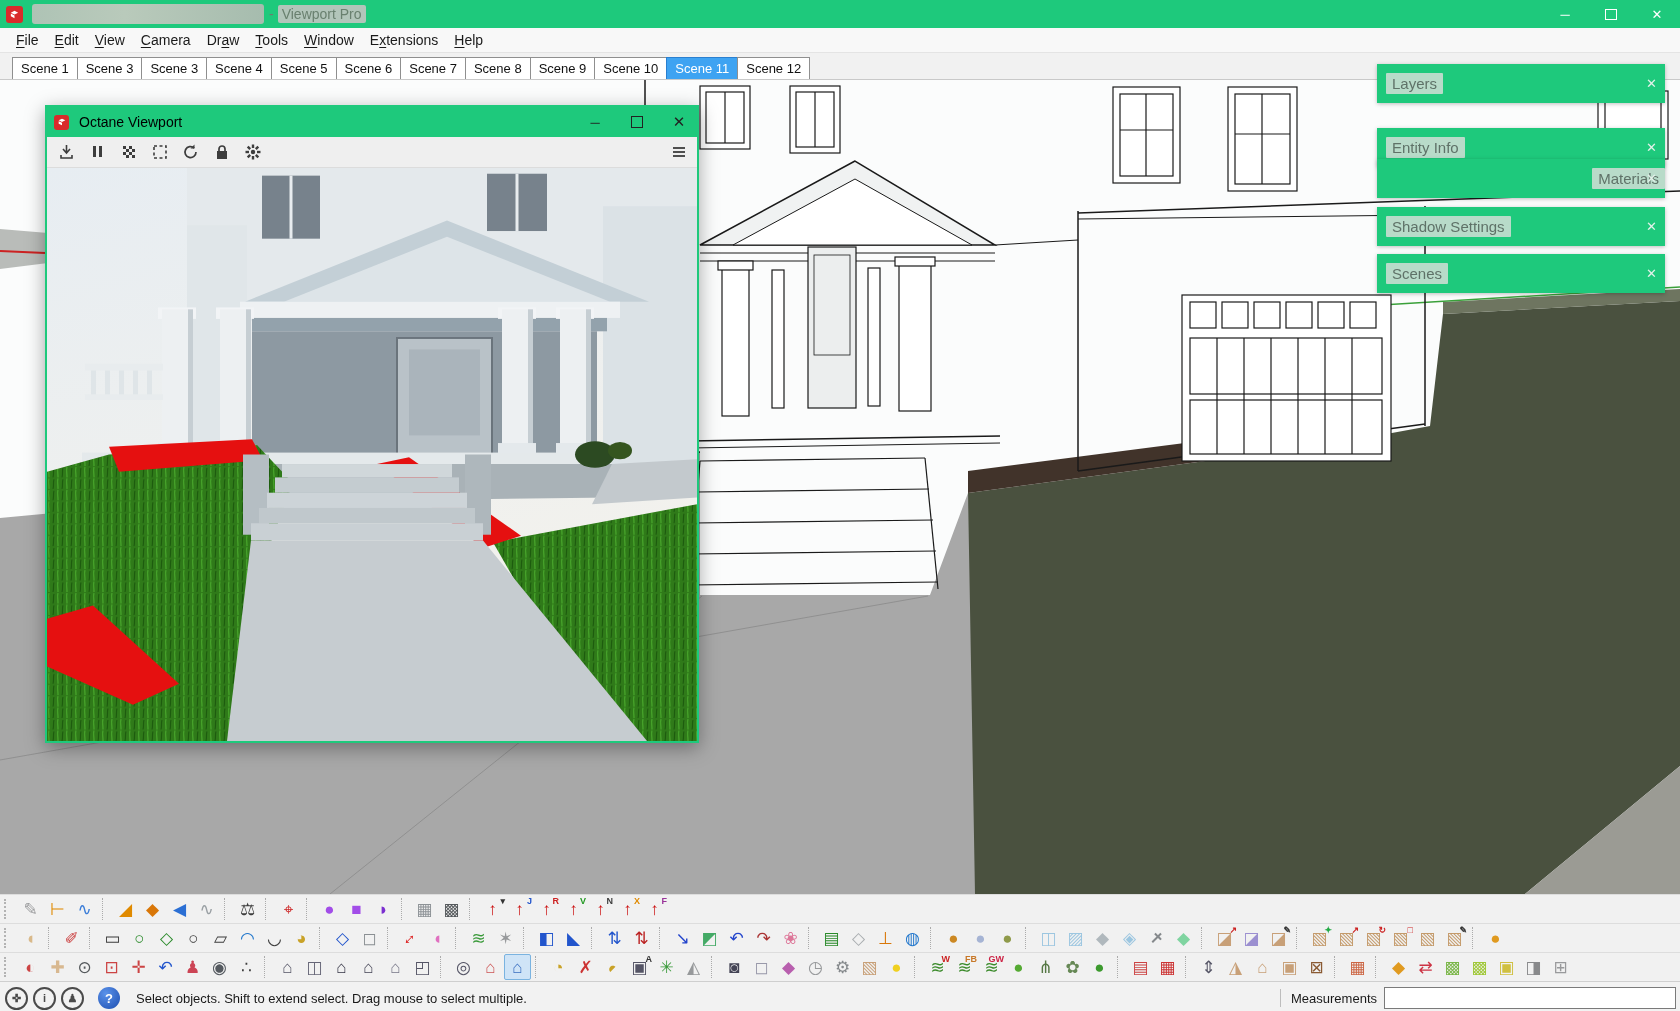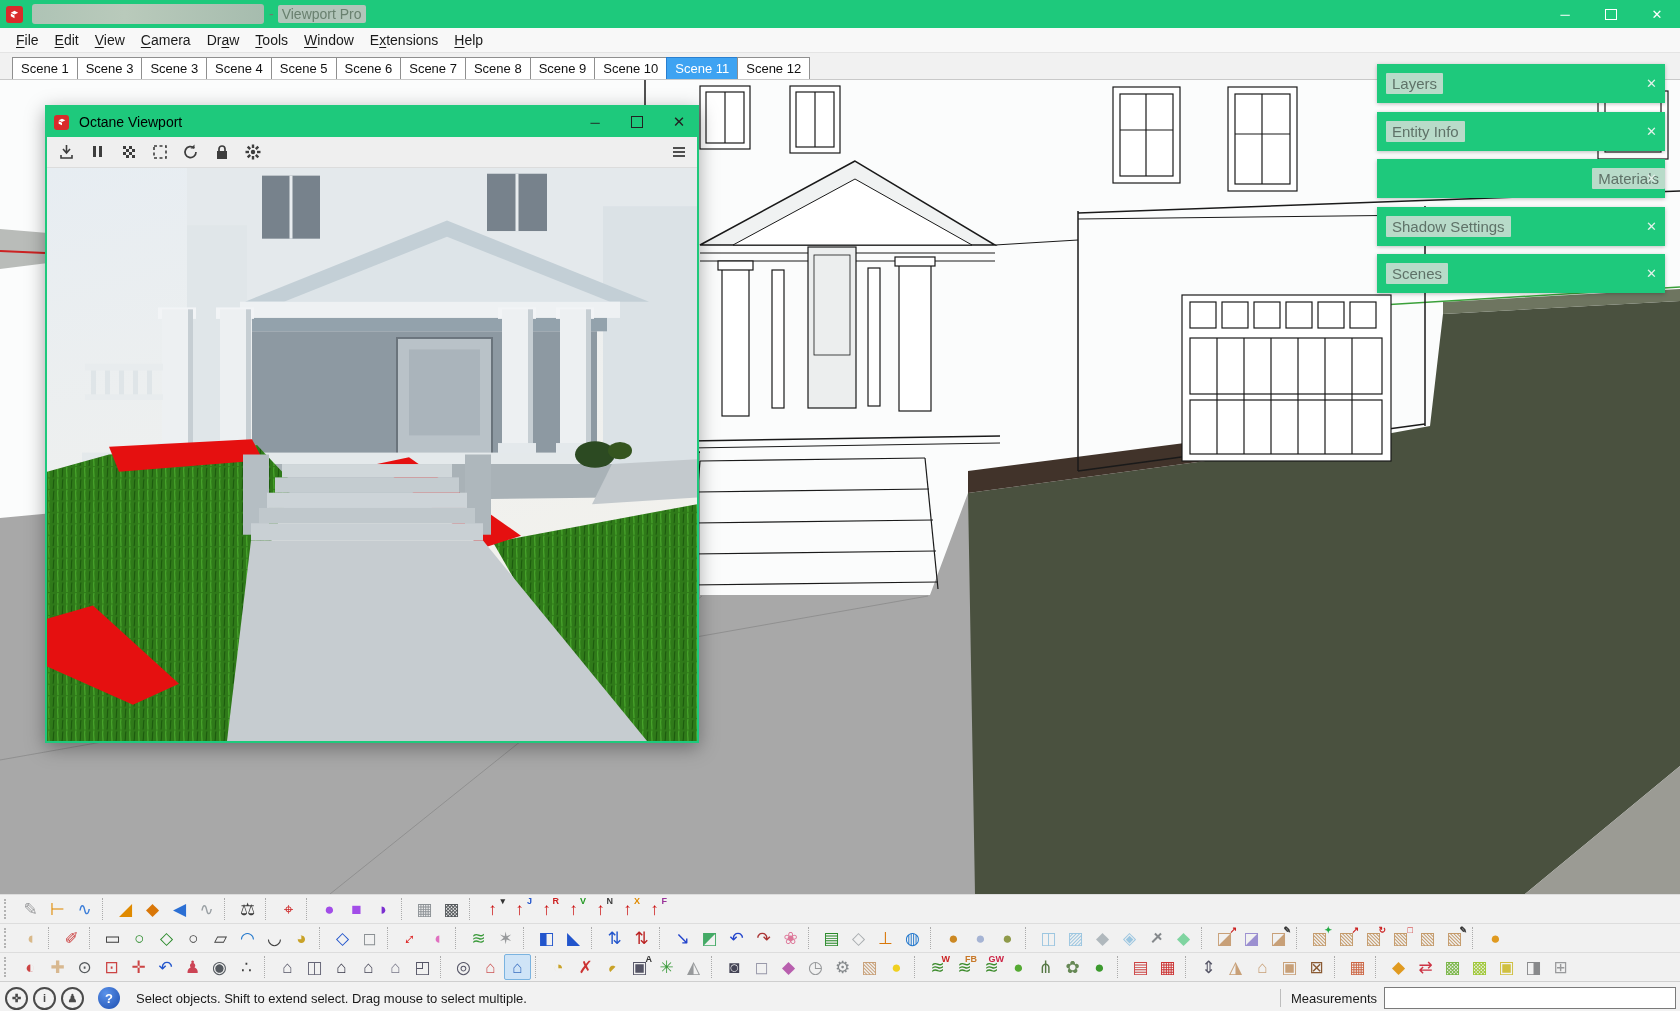--- a/index.html
+++ b/index.html
@@ -834,21 +834,21 @@
     <span class="sb-vline"></span>
     <span class="sb-meas">Measurements</span>
     <input class="sb-input" value="" style="">
   </div>
 </div>
 
 <div class="panel" style="top: 64px;">
     <span class="panel-label">Layers</span>
     <span class="panel-close">✕</span>
   </div>
-<div class="panel" style="top: 112px;">
+<div class="panel" style="top: 128px;">
     <span class="panel-label">Entity Info</span>
     <span class="panel-close">✕</span>
   </div>
 <div class="panel" style="top: 159px; justify-content: flex-end;">
     <span class="panel-label">Materials</span>
     <span class="panel-close">✕</span>
   </div>
 <div class="panel" style="top: 207px;">
     <span class="panel-label">Shadow Settings</span>
     <span class="panel-close">✕</span>

